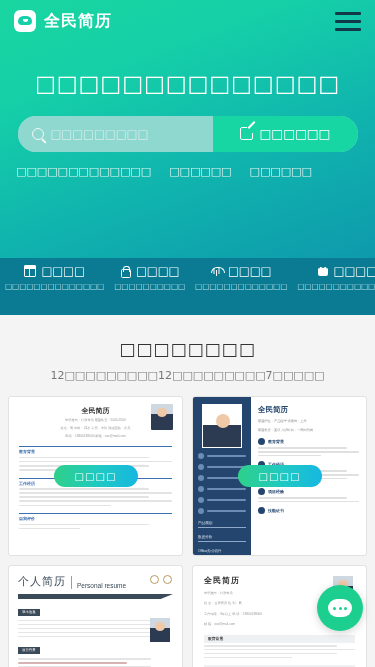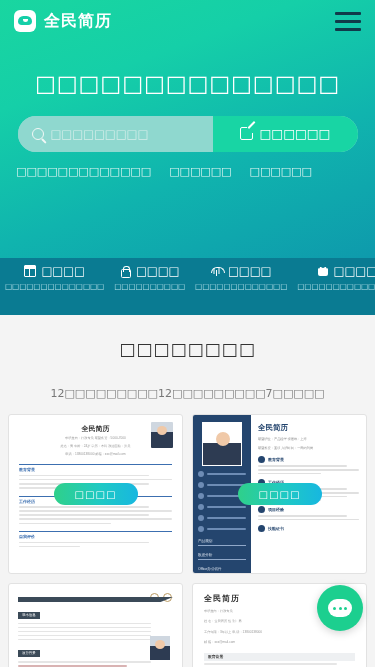--- a/index.html
+++ b/index.html
@@ -149,21 +149,21 @@
     box-shadow:-4.5px 1px 0 -0.5px #0a7b92, 4.5px 1px 0 -0.5px #0a7b92;
   }
 
   
   .section { padding-top:24px; }
   .sec-title {
     text-align:center; font-size:17px; font-weight:bold; color:#333;
     letter-spacing:1px;
   }
   .sec-sub {
-    margin-top:28px; text-align:center; font-size:11px; color:#777;
+    margin-top:10px; text-align:center; font-size:11px; color:#777;
   }
 
   .grid {
     margin:14px auto 0; width:359px;
     display:grid; grid-template-columns:1fr 1fr; gap:9px;
   }
   .card {
     position:relative; height:160px; background:#fff;
     border:1px solid #e2e2e2; border-radius:3px; overflow:hidden;
     cursor:pointer;
@@ -433,20 +433,25 @@
       </div>
       <div class="pill tofu">□□□□</div>
     </div>
 
     <div class="card lower">
       <div class="rm rm-c">
         <div class="circles">
           <i></i>
           <i></i>
         </div>
+        <div class="hdrow">
+          <span class="cn">个人简历</span>
+          <span class="vbar"></span>
+          <span class="en">Personal resume</span>
+        </div>
         <div class="swoosh"></div>
         <div class="tag">基本信息</div>
         <div class="photo2"></div>
         <div class="ln m"></div>
         <div class="ln m"></div>
         <div class="ln m"></div>
         <div class="ln m"></div>
         <div class="ln m"></div>
         <div class="tag">教育背景</div>
         <div class="ln m"></div>

